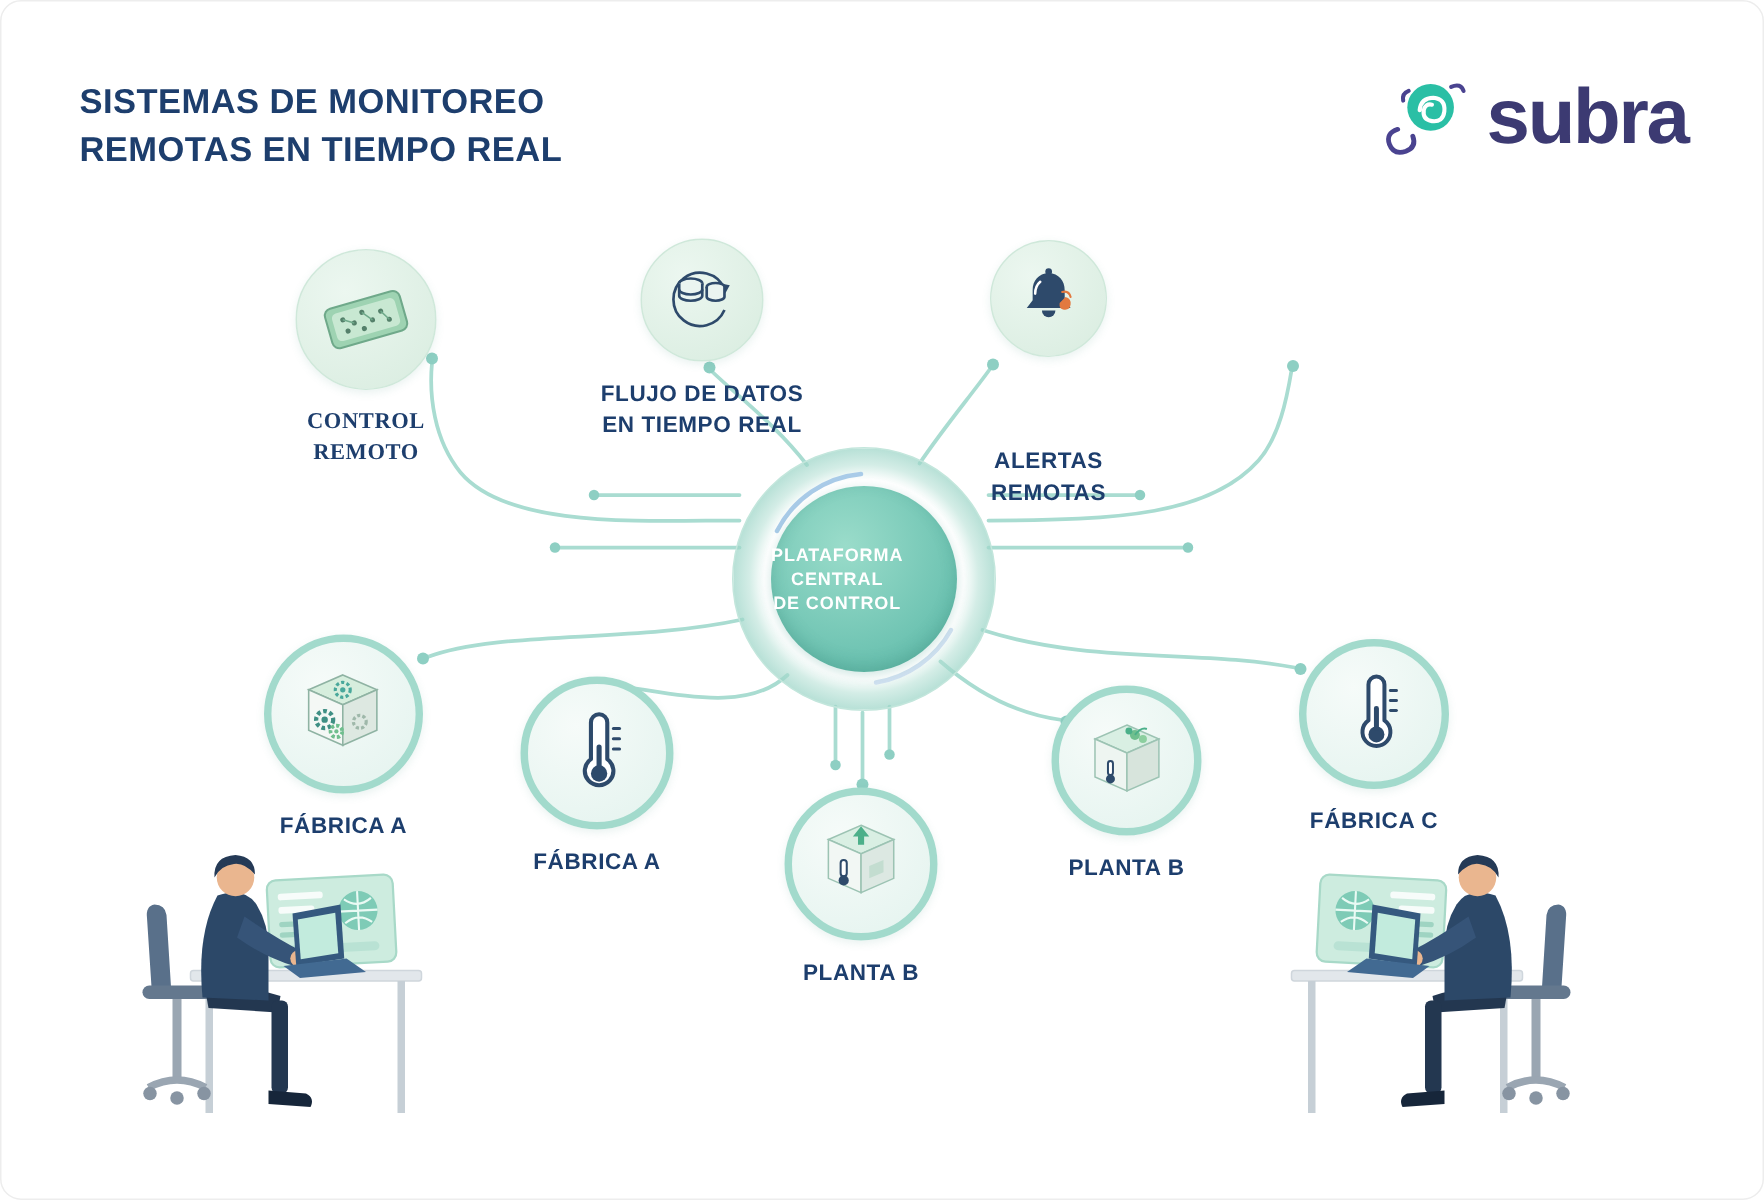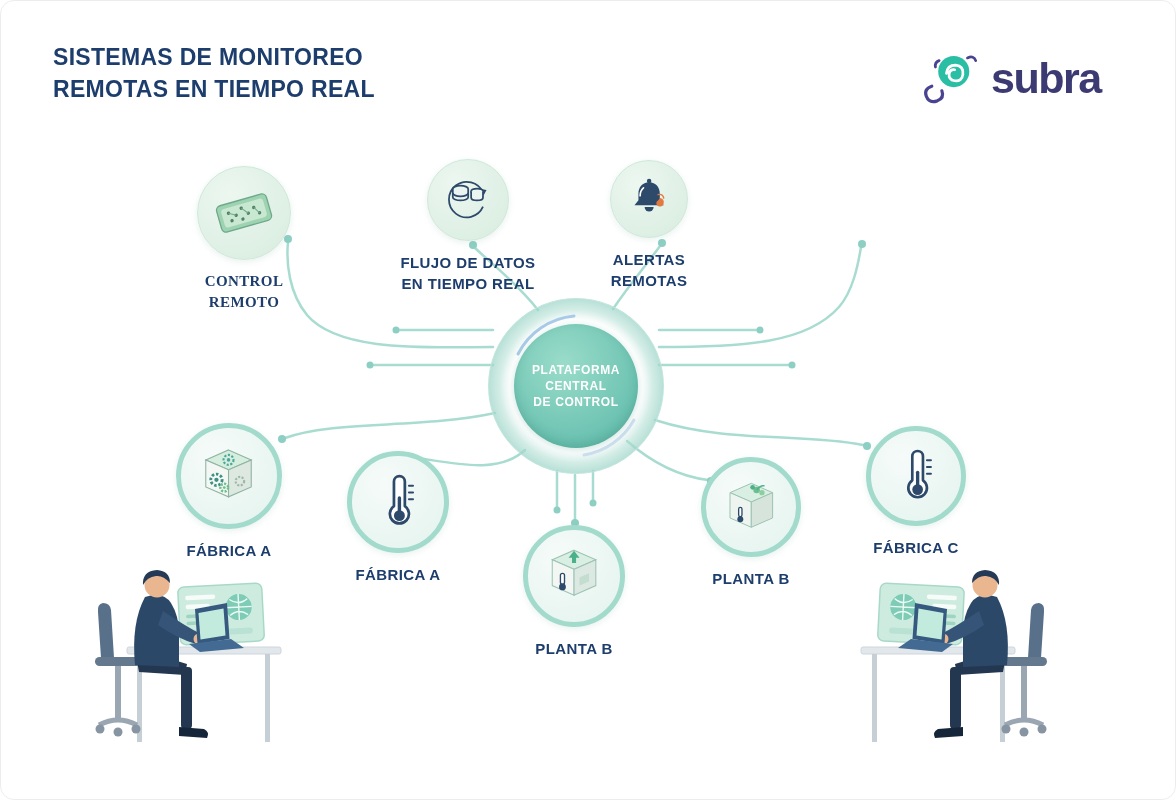--- a/index.html
+++ b/index.html
@@ -2,35 +2,35 @@
 <html><head>
 <meta charset="utf-8">
 <style>
   html,body{margin:0;padding:0;background:#fff;}
   .canvas{
     position:relative;width:1176px;height:800px;background:#ffffff;
     overflow:hidden;font-family:"Liberation Sans",sans-serif;
     border:1px solid #ededed;border-radius:14px;box-sizing:border-box;
   }
   
-  .title{position:absolute;left:52px;top:40px;z-index:3;
+  .title{position:absolute;left:52px;top:50px;z-index:3;
     color:#1d3e6d;font-weight:bold;font-size:23px;line-height:32px;letter-spacing:.3px;}
   .logo{position:absolute;left:918px;top:48px;z-index:3;display:flex;align-items:center;gap:8px;}
   .logo-mark{width:64px;height:58px;}
-  .logo-text{font-size:43px;font-weight:bold;color:#3c3a72;letter-spacing:-1.5px;line-height:1;}
+  .logo-text{font-size:52px;font-weight:bold;color:#3c3a72;letter-spacing:-1.5px;line-height:1;}
   
   .connectors{position:absolute;left:0;top:0;width:1176px;height:800px;z-index:1;}
   
   .hub{position:absolute;left:487px;top:297px;width:176px;height:176px;z-index:2;}
   .hub-band{position:absolute;inset:0;border-radius:50%;border:1px solid #c3e6dc;
     background:radial-gradient(circle,rgba(190,229,219,0) 54%,rgba(176,222,210,.55) 62%,rgba(150,210,196,.9) 78%,rgba(190,232,222,.5) 90%,rgba(214,240,233,.25) 100%);}
   .hub-arcs{position:absolute;inset:0;width:100%;height:100%;}
   .hub-core{position:absolute;inset:26px;border-radius:50%;
     background:radial-gradient(circle at 40% 32%,#9adcca,#6cc2b1 70%,#5fb6a6);
-    display:flex;align-items:center;justify-content:center;
+    display:flex;align-items:center;justify-content:flex-start;
     box-shadow:inset 0 -4px 10px rgba(40,120,105,.25),0 2px 8px rgba(90,170,155,.3);}
   .hub-label{color:#ffffff;font-weight:bold;font-size:12px;line-height:16px;
     text-align:center;letter-spacing:.6px;white-space:pre-line;}
   
   .node{position:absolute;transform:translateX(-50%);display:flex;flex-direction:column;
     align-items:center;z-index:2;width:210px;}
   .bubble{border-radius:50%;display:flex;align-items:center;justify-content:center;
     box-shadow:0 2px 6px rgba(100,160,150,.14);}
   .bubble svg{width:74%;height:74%;}
   .bubble.top{background:radial-gradient(circle at 35% 30%,#ecf7f0,#d8ecdf);border:1px solid #cfe8da;}
@@ -149,21 +149,21 @@
           <path d="M25 39 a13 5.5 0 0 0 26 0" fill="none"></path>
           <ellipse cx="66" cy="36" rx="10" ry="4.5"></ellipse>
           <path d="M56 36 v11 a10 4.5 0 0 0 20 0 v-11"></path>
         </g>
       </svg>
     </div>
     <div class="label">FLUJO DE DATOS
 EN TIEMPO REAL</div>
   </div>
 
-  <div class="node" style="left:648px;top:159px;">
+  <div class="node" style="left:698px;top:159px;gap:48px;">
     <div class="bubble top" style="width:76px;height:76px;">
       <svg viewBox="0 0 100 100">
         <rect x="46" y="14" width="8" height="8" rx="4" fill="#2e4a6b"></rect>
         <path d="M50 20 c -12 0 -19 9 -19 20 v 12 l -7 9 h 52 l -7 -9 v -12 c 0 -11 -7 -20 -19 -20z" fill="#2e4a6b"></path>
         <path d="M42 64 a 8 8 0 0 0 16 0z" fill="#2e4a6b"></path>
         <path d="M40 30 q -6 5 -6 14" stroke="#ffffff" stroke-width="3" fill="none" stroke-linecap="round"></path>
         <path d="M70 48 q 7 2 6 9 q -1 7 -8 6 q -6 -1 -5 -8z" fill="#e2793f"></path>
         <path d="M66 42 q 8 -2 10 6" stroke="#e2793f" stroke-width="2.5" fill="none" stroke-linecap="round"></path>
       </svg>
     </div>

